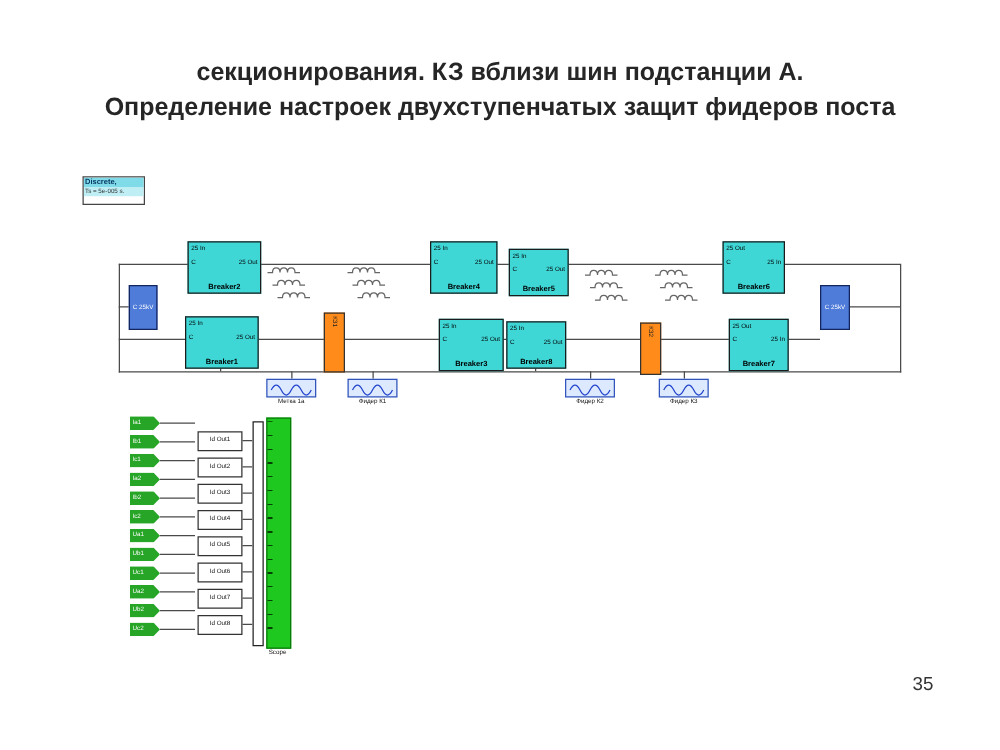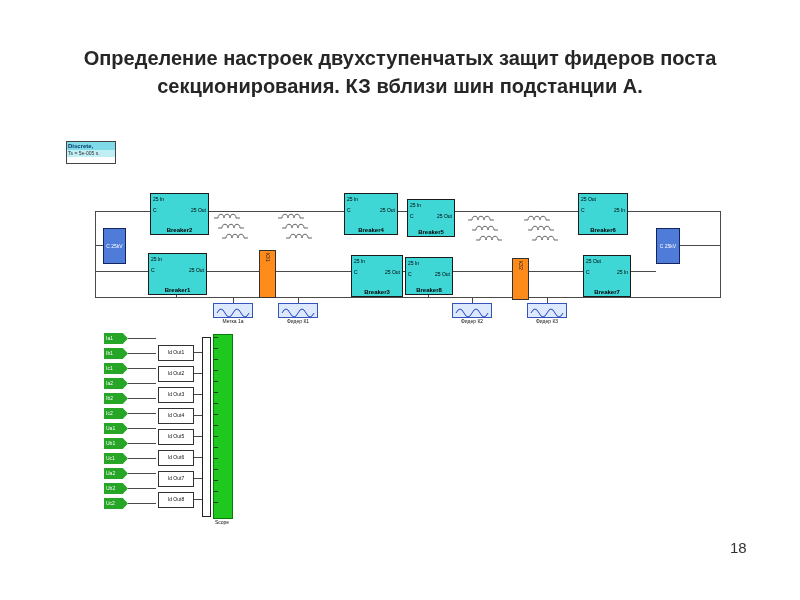--- a/index.html
+++ b/index.html
@@ -45,24 +45,24 @@
   .muxbar{background:#fff;border:1px solid #222;}
   .scopebar{background:#1ec81e;border:1px solid #0a7a0a;}
   .scopebar .ticks{position:absolute;left:0;top:2px;width:4px;height:172px;
       background:repeating-linear-gradient(to bottom,#064006 0 1px,transparent 1px 11px);}
   .scopelabel{font-size:5px;color:#111;text-align:center;}
 </style>
 </head>
 <body>
 
 <div class="abs title">
+  <div>секционирования. КЗ вблизи шин подстанции А.</div>
   <div>Определение настроек двухступенчатых защит фидеров поста</div>
-  <div>секционирования. КЗ вблизи шин подстанции А.</div>
-</div>
-<div class="abs pagenum">18</div>
+</div>
+<div class="abs pagenum">35</div>
 
 <div class="abs line" style="left:95px;top:211px;width:625px;height:1px"></div>
 <div class="abs line" style="left:95px;top:271px;width:561px;height:1px"></div>
 <div class="abs line" style="left:95px;top:211px;width:1px;height:87px"></div>
 <div class="abs line" style="left:720px;top:211px;width:1px;height:87px"></div>
 <div class="abs line" style="left:95px;top:297px;width:626px;height:1px"></div>
 <div class="abs line" style="left:95px;top:245px;width:8px;height:1px"></div>
 <div class="abs line" style="left:678px;top:245px;width:42px;height:1px"></div>
 <div class="abs line" style="left:233px;top:297px;width:1px;height:6px"></div>
 <div class="abs line" style="left:298px;top:297px;width:1px;height:6px"></div>

